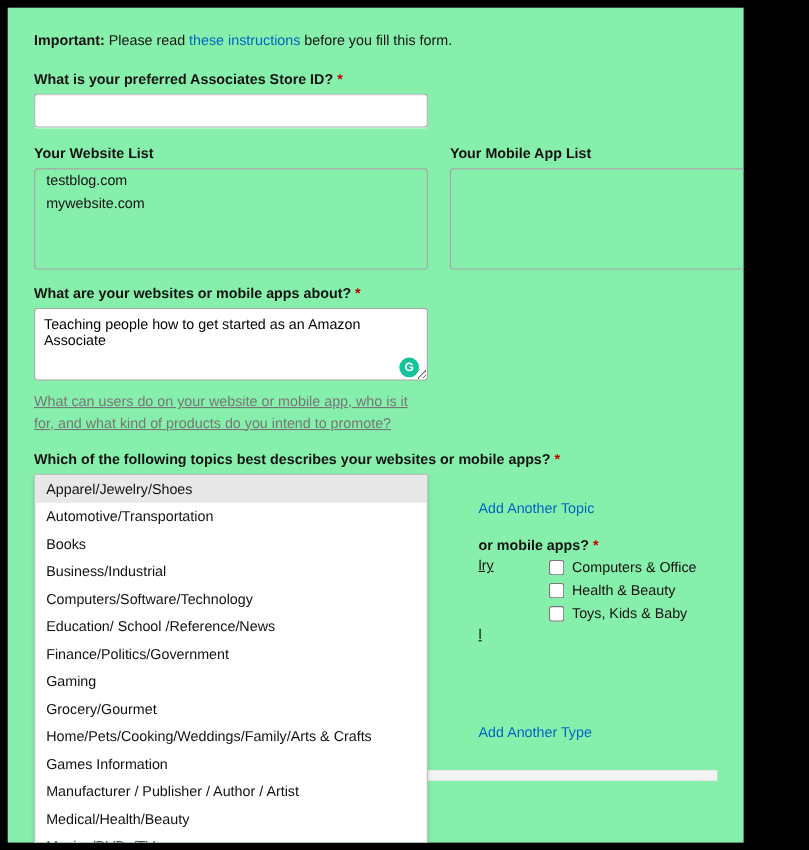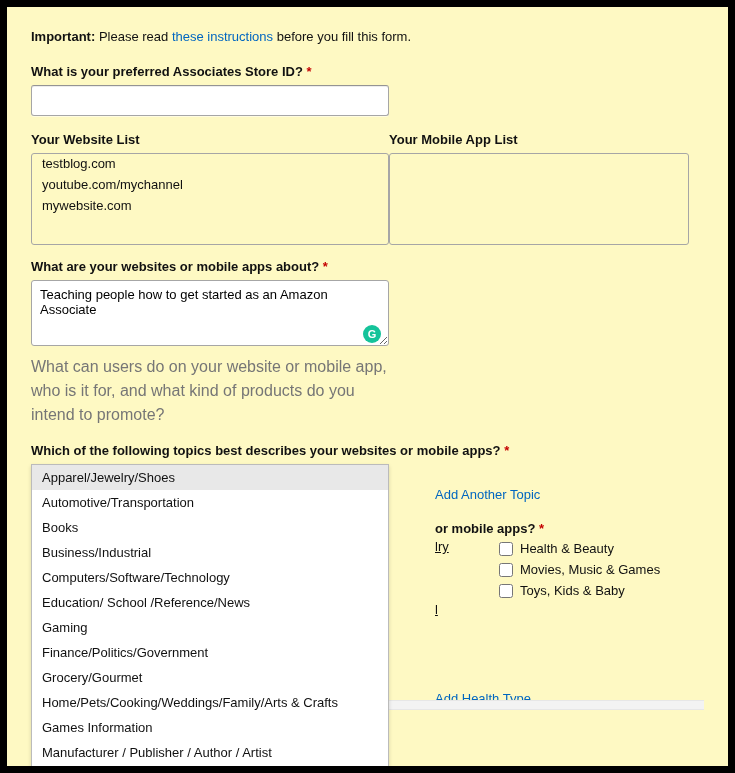--- a/index.html
+++ b/index.html
@@ -8,22 +8,22 @@
       padding: 0;
     }
     body {
       font-family: "Amazon Ember", Arial, sans-serif;
       font-size: 13px;
       color: #111;
       background: #000;
       padding: 7px;
     }
     .page {
-      background: #fef9c3;
-      width: 721px;
+      background: #86efac;
+      width: 669px;
       height: 759px;
       padding: 22px 24px;
       overflow: hidden;
       position: relative;
     }
     .important-line {
       margin-bottom: 20px;
       font-size: 13px;
     }
     .important-line strong {
@@ -47,20 +47,21 @@
       height: 31px;
       border: 1px solid #a6a6a6;
       border-top-color: #949494;
       border-radius: 3px;
       padding: 4px 8px;
       font-size: 13px;
       box-shadow: 0 1px 0 rgba(255,255,255,.5), 0 1px 0 rgba(0,0,0,.07) inset;
     }
     .row {
       display: flex;
+      gap: 20px;
       margin-bottom: 14px;
     }
     .col {
       flex: 0 0 auto;
     }
     .list-box {
       width: 358px;
       height: 92px;
       border: 1px solid #a6a6a6;
       border-radius: 3px;
@@ -98,24 +99,25 @@
       color: #fff;
       font-size: 11px;
       font-weight: 700;
       display: flex;
       align-items: center;
       justify-content: center;
       pointer-events: none;
     }
     .help-text {
       color: #767676;
-      font-size: 16px;
+      font-size: 13px;
       line-height: 1.5;
       margin-top: 6px;
       max-width: 360px;
+      text-decoration: underline;
     }
     .section {
       margin-bottom: 16px;
     }
     .dropdown {
       position: relative;
       width: 358px;
     }
     .dropdown-list {
       position: absolute;
@@ -195,21 +197,20 @@
       <span>What is your preferred Associates Store ID? </span><span class="required">*</span>
     </label>
     <input type="text" class="text-input" value="" style="">
   </div>
 
   <div class="row">
     <div class="col">
       <label class="field-label">Your Website List</label>
       <div class="list-box">
         <div>testblog.com</div>
-        <div>youtube.com/mychannel</div>
         <div>mywebsite.com</div>
       </div>
     </div>
     <div class="col">
       <label class="field-label">Your Mobile App List</label>
       <div class="list-box list-box-wide"></div>
     </div>
   </div>
 
   <div class="section">
@@ -238,47 +239,47 @@
 
     <div class="behind" style="top:96px; left:388px;text-decoration:underline;">
       <div style="margin-bottom:48px; padding-left:16px;">lry</div>
       <div style="padding-left:16px;">l</div>
     </div>
 
     <div class="behind" style="top:98px; left:468px;">
       <div class="checkbox-col">
         <label class="checkbox-row">
           <input type="checkbox" style="">
-          <span>Health &amp; Beauty</span>
+          <span>Computers &amp; Office</span>
         </label>
         <label class="checkbox-row">
           <input type="checkbox" style="">
-          <span>Movies, Music &amp; Games</span>
+          <span>Health &amp; Beauty</span>
         </label>
         <label class="checkbox-row">
           <input type="checkbox" style="">
           <span>Toys, Kids &amp; Baby</span>
         </label>
       </div>
     </div>
 
     <div class="behind" style="top:248px;">
-      <span class="add-link">Add Health Type</span>
+      <span class="add-link">Add Another Type</span>
     </div>
 
     <div class="dropdown">
       <div class="dropdown-list">
         <div class="dropdown-item highlighted">Apparel/Jewelry/Shoes</div>
         <div class="dropdown-item">Automotive/Transportation</div>
         <div class="dropdown-item">Books</div>
         <div class="dropdown-item">Business/Industrial</div>
         <div class="dropdown-item">Computers/Software/Technology</div>
         <div class="dropdown-item">Education/ School /Reference/News</div>
+        <div class="dropdown-item">Finance/Politics/Government</div>
         <div class="dropdown-item">Gaming</div>
-        <div class="dropdown-item">Finance/Politics/Government</div>
         <div class="dropdown-item">Grocery/Gourmet</div>
         <div class="dropdown-item">Home/Pets/Cooking/Weddings/Family/Arts &amp; Crafts</div>
         <div class="dropdown-item">Games Information</div>
         <div class="dropdown-item">Manufacturer / Publisher / Author / Artist</div>
         <div class="dropdown-item">Medical/Health/Beauty</div>
         <div class="dropdown-item">Movies/DVDs/TV</div>
 
       </div>
     </div>
   </div>

